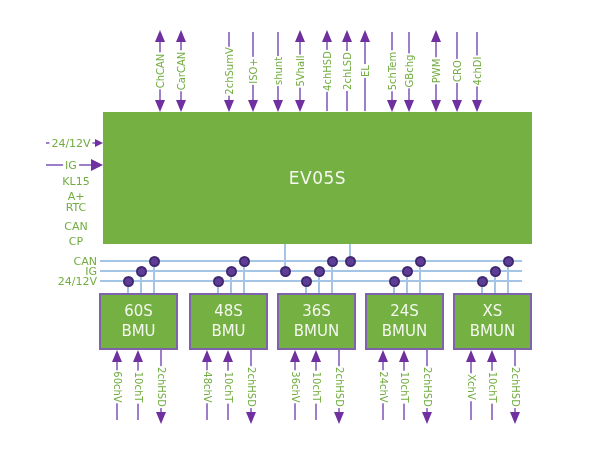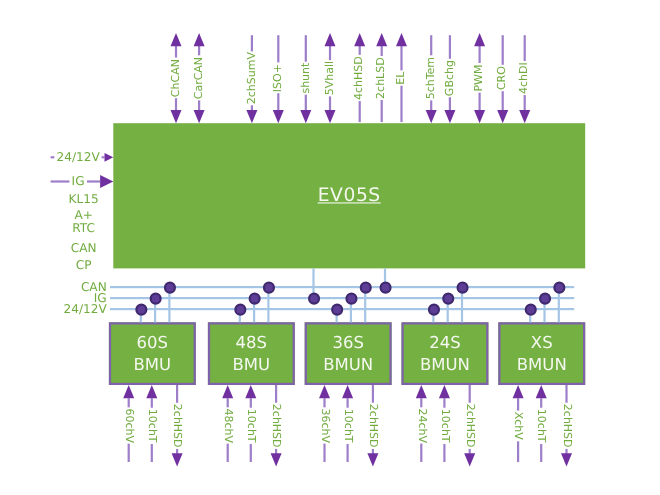--- a/index.html
+++ b/index.html
@@ -6,21 +6,21 @@
   #canvas {
     position:relative; width:600px; height:450px; background:#ffffff;
     font-family:"DejaVu Sans", sans-serif; overflow:hidden;
     --block-green:#75b043; --label-green:#72ac41; --arrow-purple:#7030a0;
     --line-purple:#9d7ec9; --bus-blue:#a5c5e6; --dot-purple:#5d3d96;
     --dot-ring:#40296f; --block-border:#7e63ab;
   }
   .main-block {
     position:absolute; left:103px; top:112px; width:429px; height:132px;
     background:var(--block-green); color:#f4f8ef; display:flex;
-    align-items:center; justify-content:center; font-size:17px; letter-spacing:0.5px;text-decoration:underline;
+    align-items:center; justify-content:center; font-size:17px; letter-spacing:0.5px;
   }
   .block {
     position:absolute; top:293px; width:79px; height:57px; box-sizing:border-box;
     background:var(--block-green); border:2px solid var(--block-border);
     color:#f4f8ef; display:flex; flex-direction:column; align-items:center;
     justify-content:center; font-size:15px; line-height:1.3; text-align:center;
   }
   .port { position:absolute; width:16px; }
   .vline { position:absolute; left:50%; width:2px; margin-left:-1px; background:var(--line-purple); }
   .head { position:absolute; left:50%; width:0; height:0; z-index:1; }

